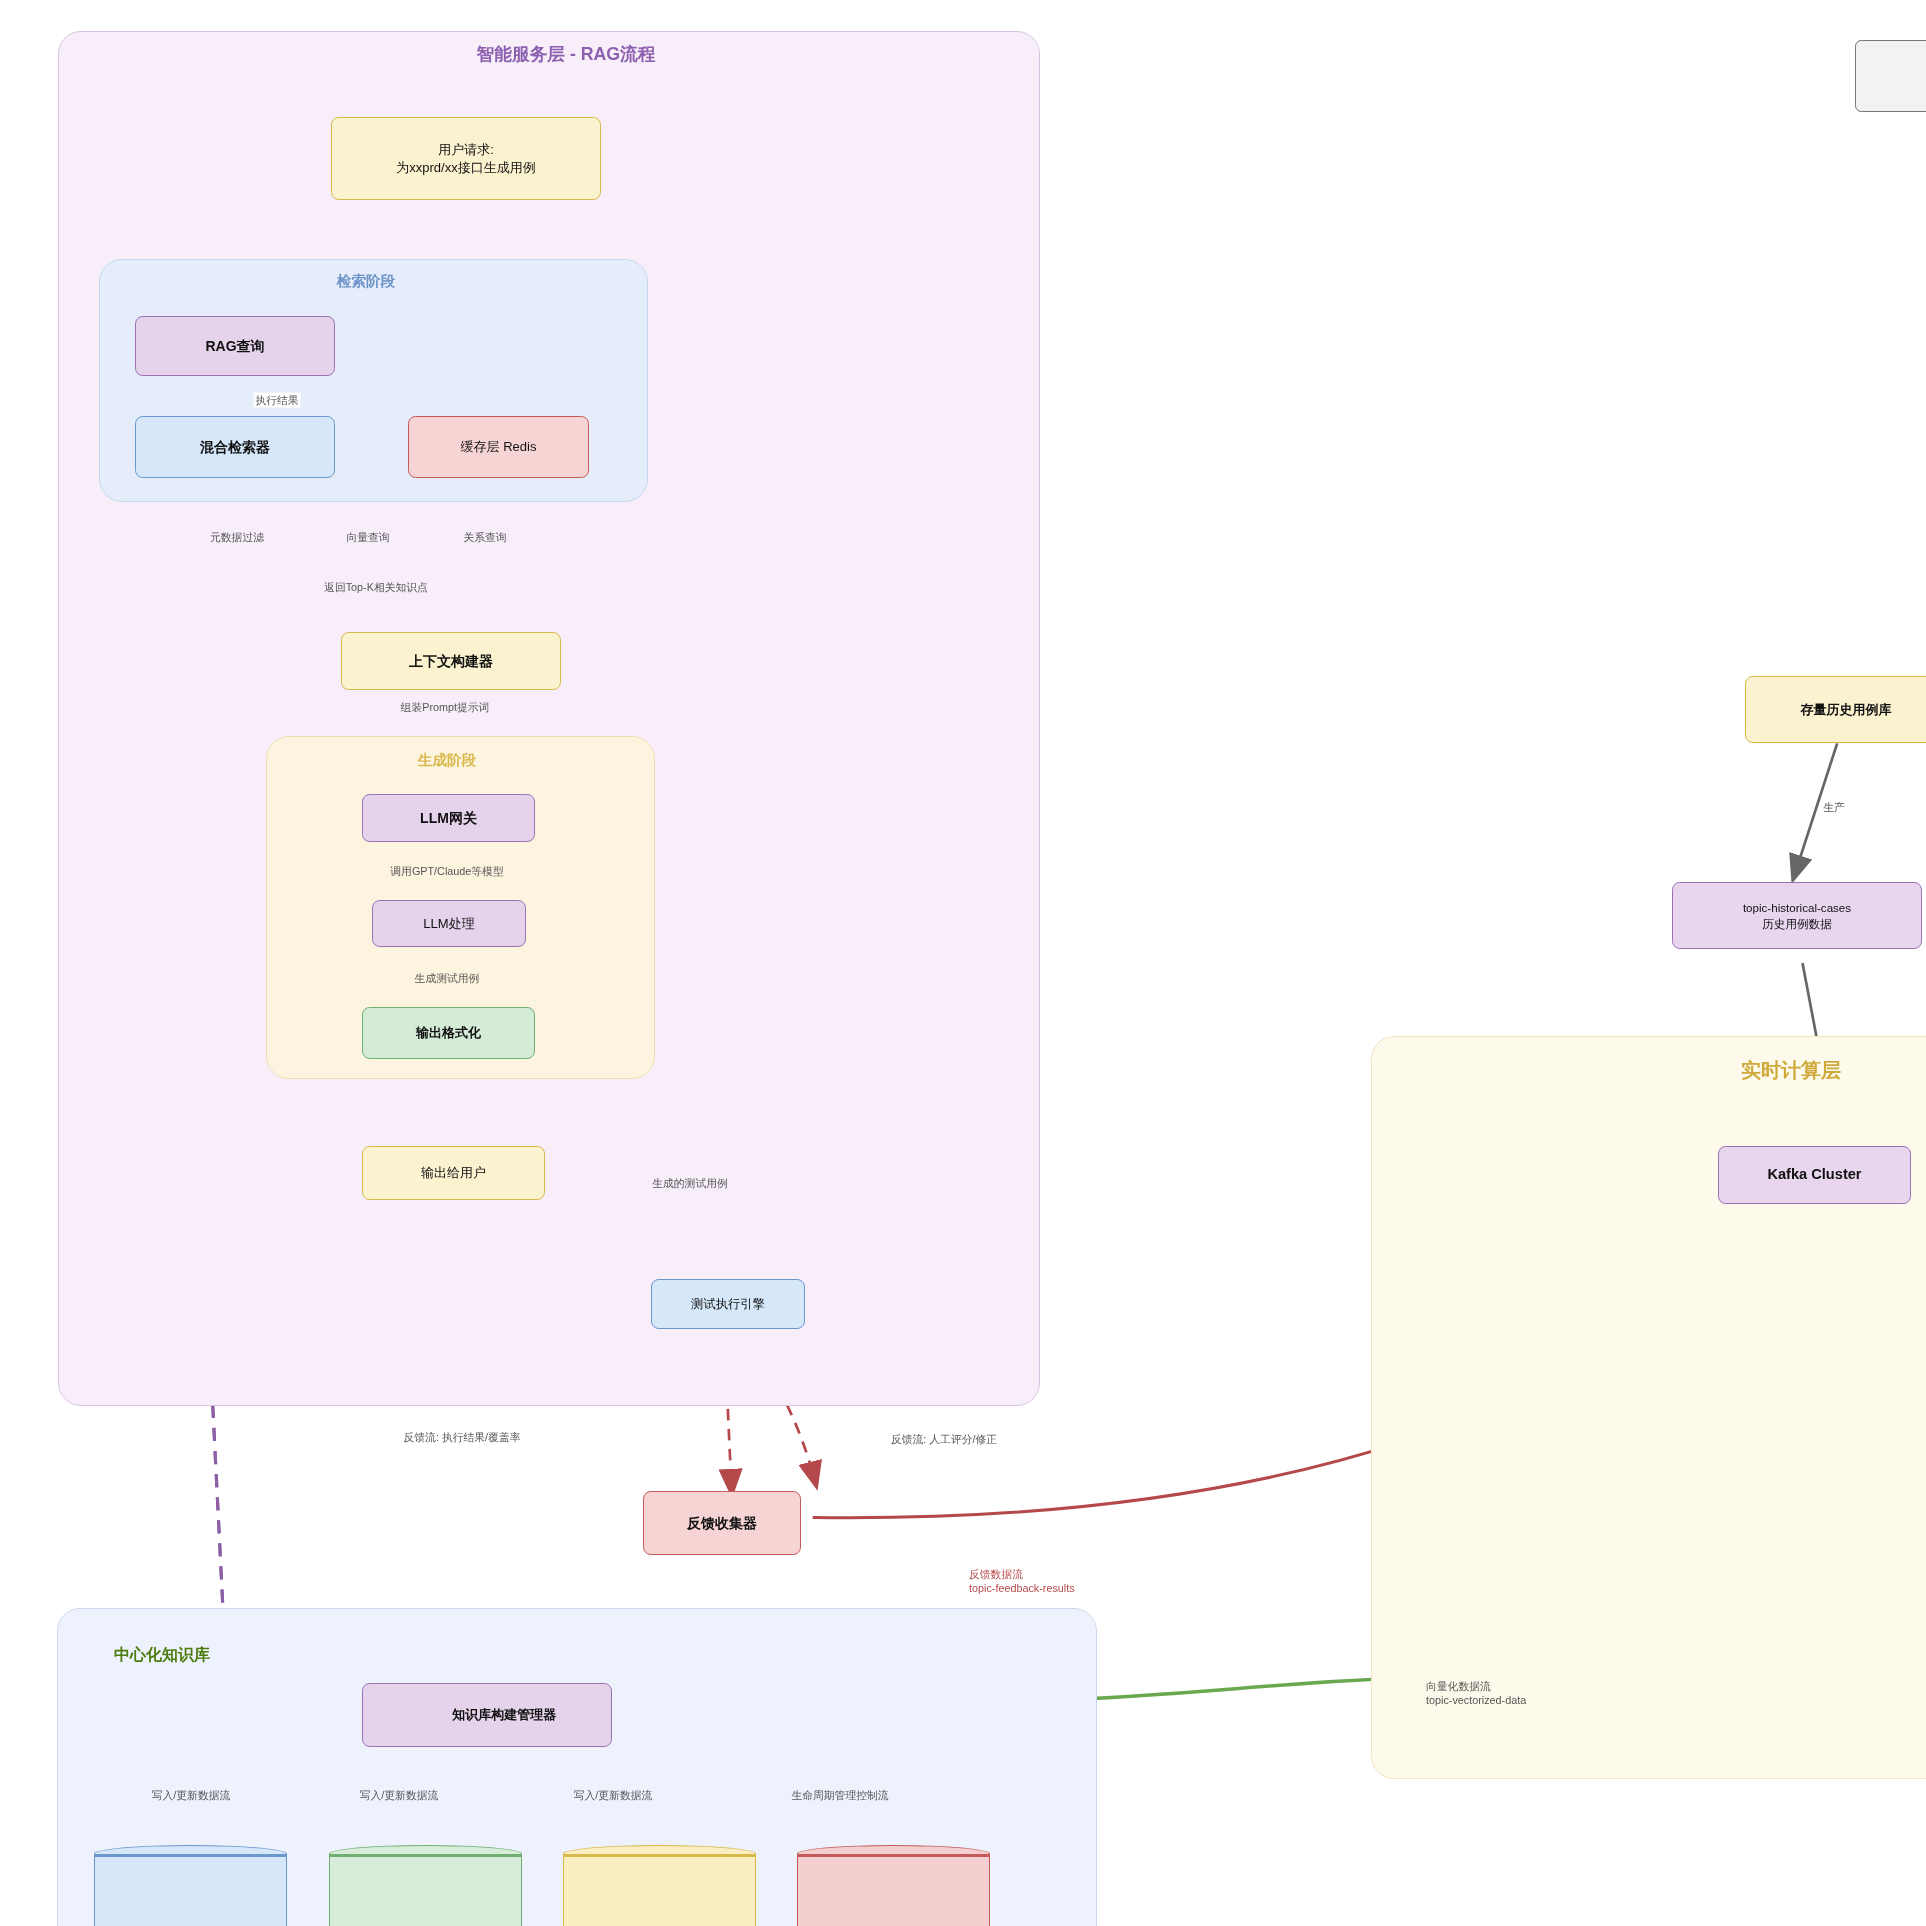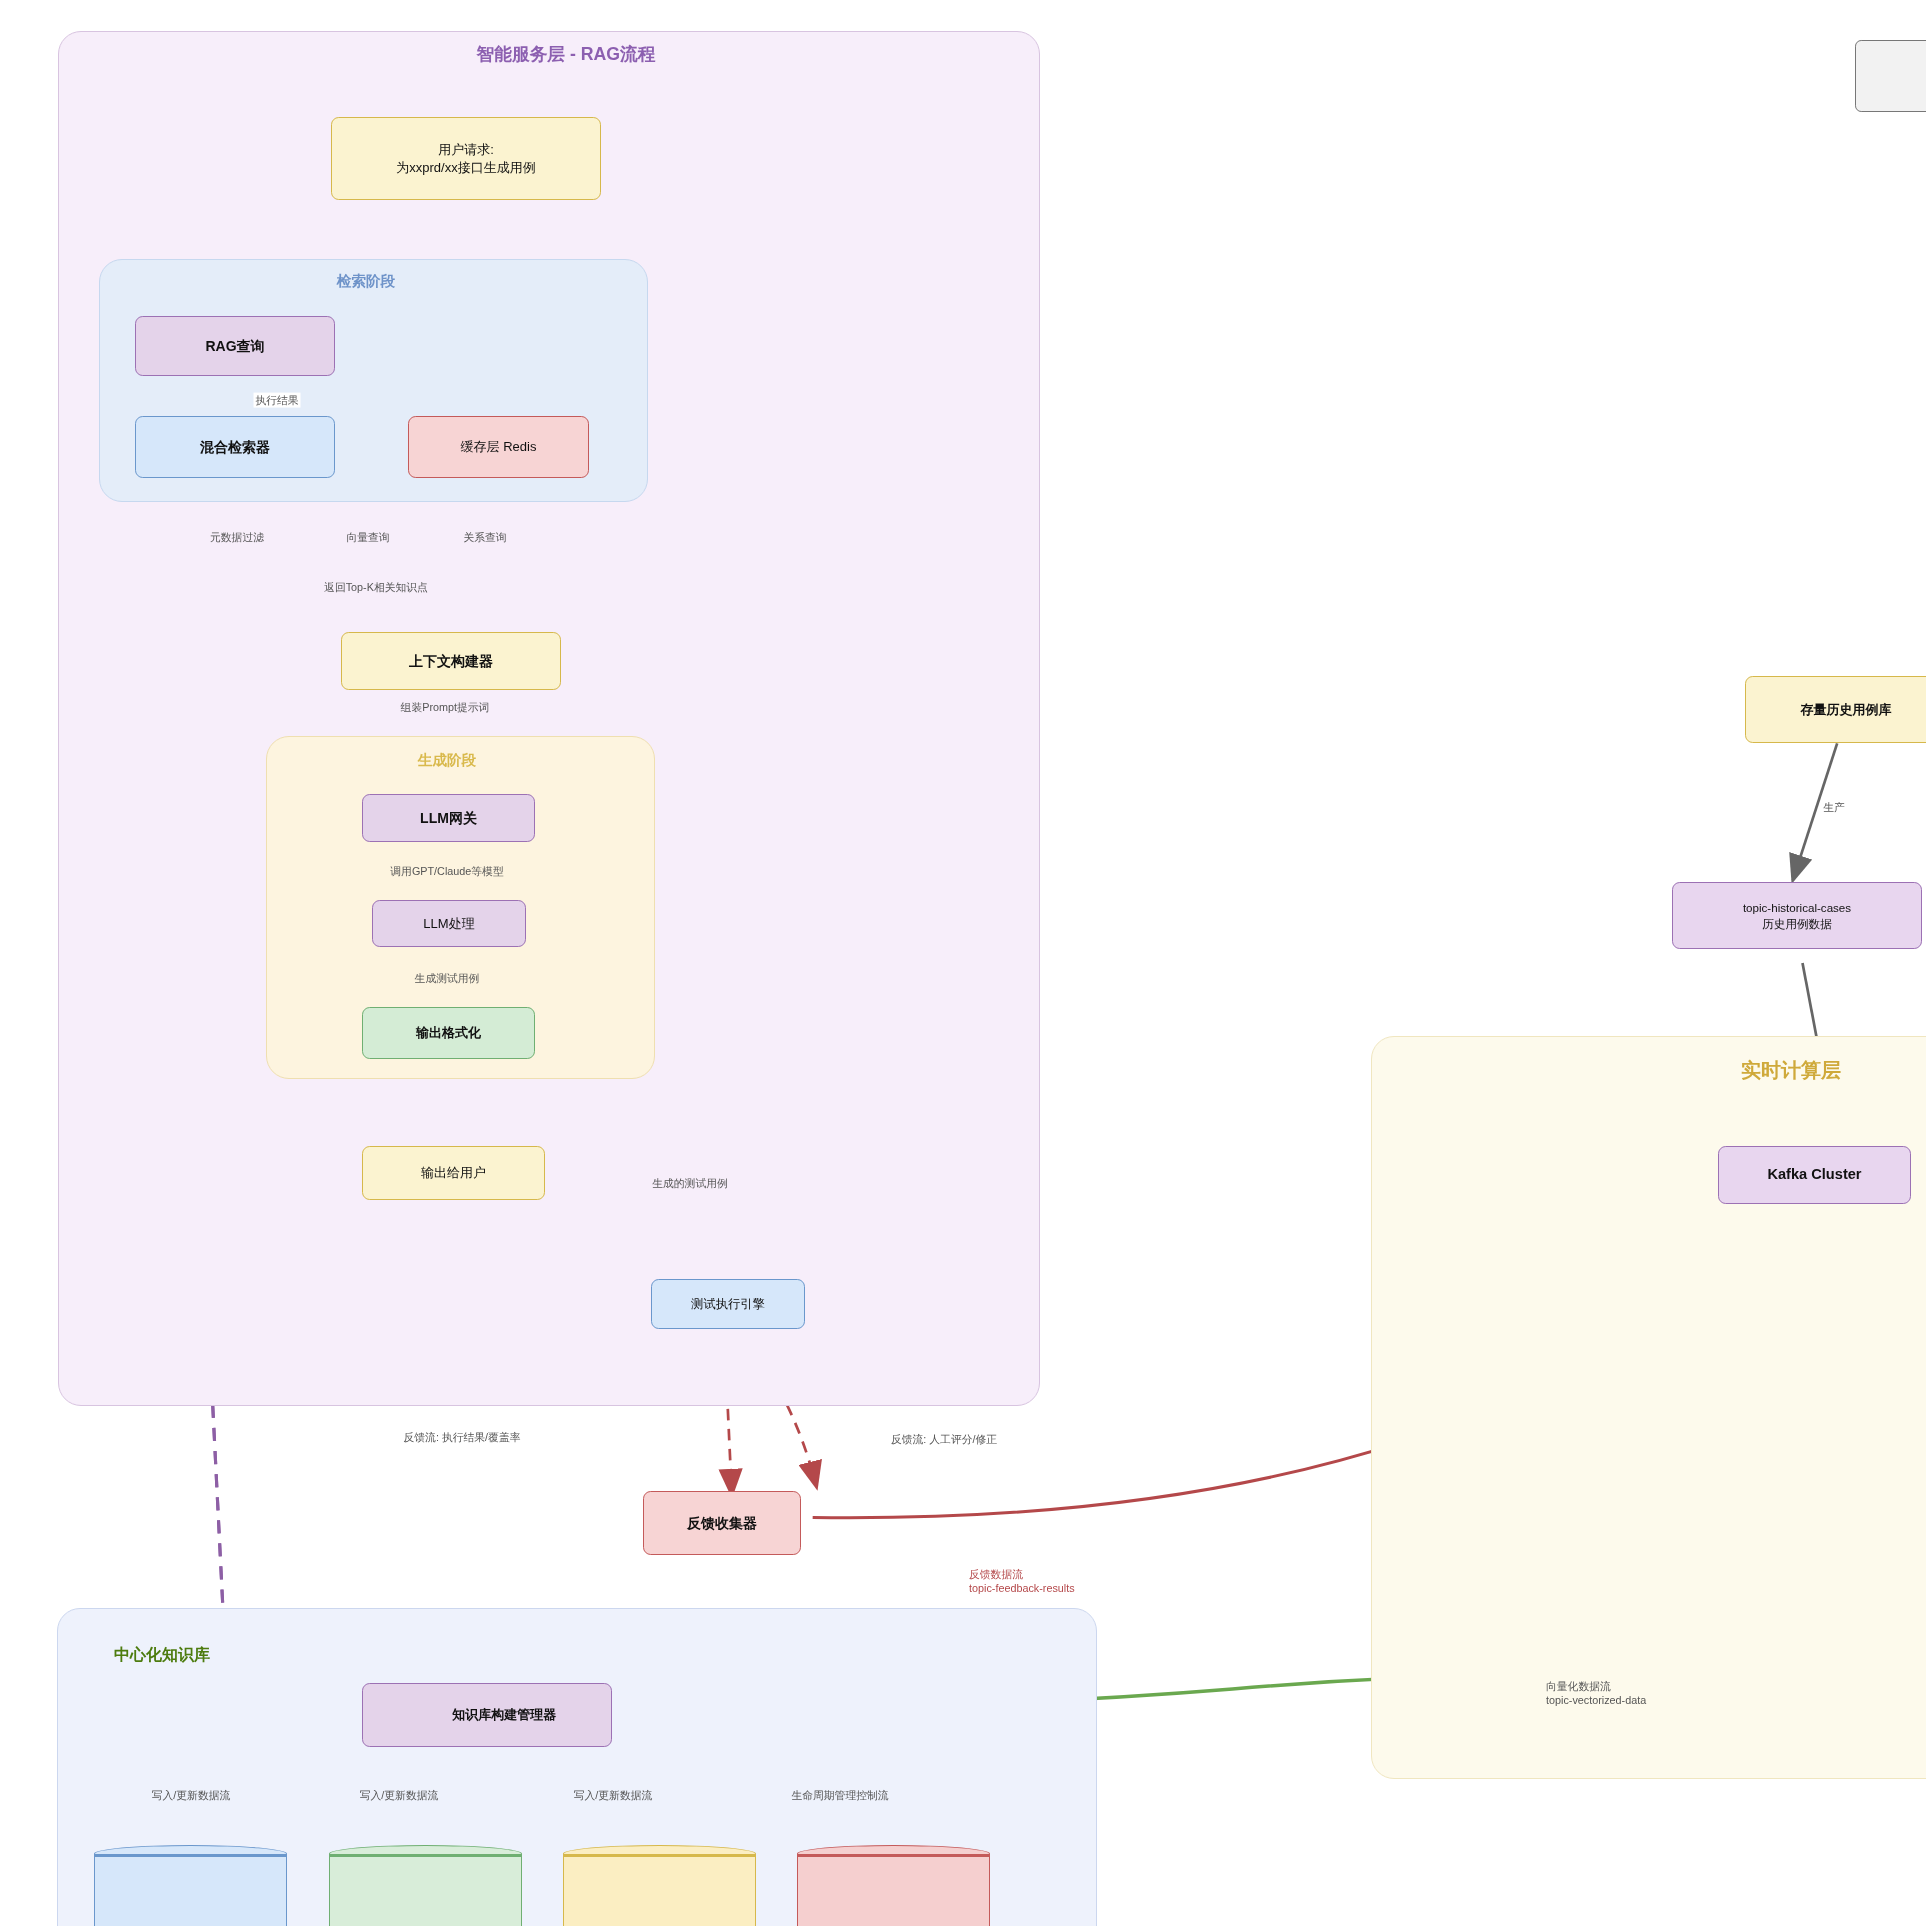--- a/index.html
+++ b/index.html
@@ -317,21 +317,21 @@
   <div class="elabel" style="left:462px; top:1437px;">反馈流: 执行结果/覆盖率</div>
   <div class="elabel" style="left:944px; top:1439px;">反馈流: 人工评分/修正</div>
 
   <div class="elabel red left" style="left:969px; top:1581px;">
     <span>反馈数据流</span><br>
     <span>topic-feedback-results</span>
   </div>
 
   <div class="elabel" style="left:1834px; top:807px;">生产</div>
 
-  <div class="elabel left" style="left:1546px; top:1693px;">
+  <div class="elabel left" style="left:1426px; top:1693px;">
     <span>向量化数据流</span><br>
     <span>topic-vectorized-data</span>
   </div>
 
   <div class="elabel" style="left:191px; top:1795px;">写入/更新数据流</div>
   <div class="elabel" style="left:399px; top:1795px;">写入/更新数据流</div>
   <div class="elabel" style="left:613px; top:1795px;">写入/更新数据流</div>
   <div class="elabel" style="left:840px; top:1795px;">生命周期管理控制流</div>
 
 </div>

